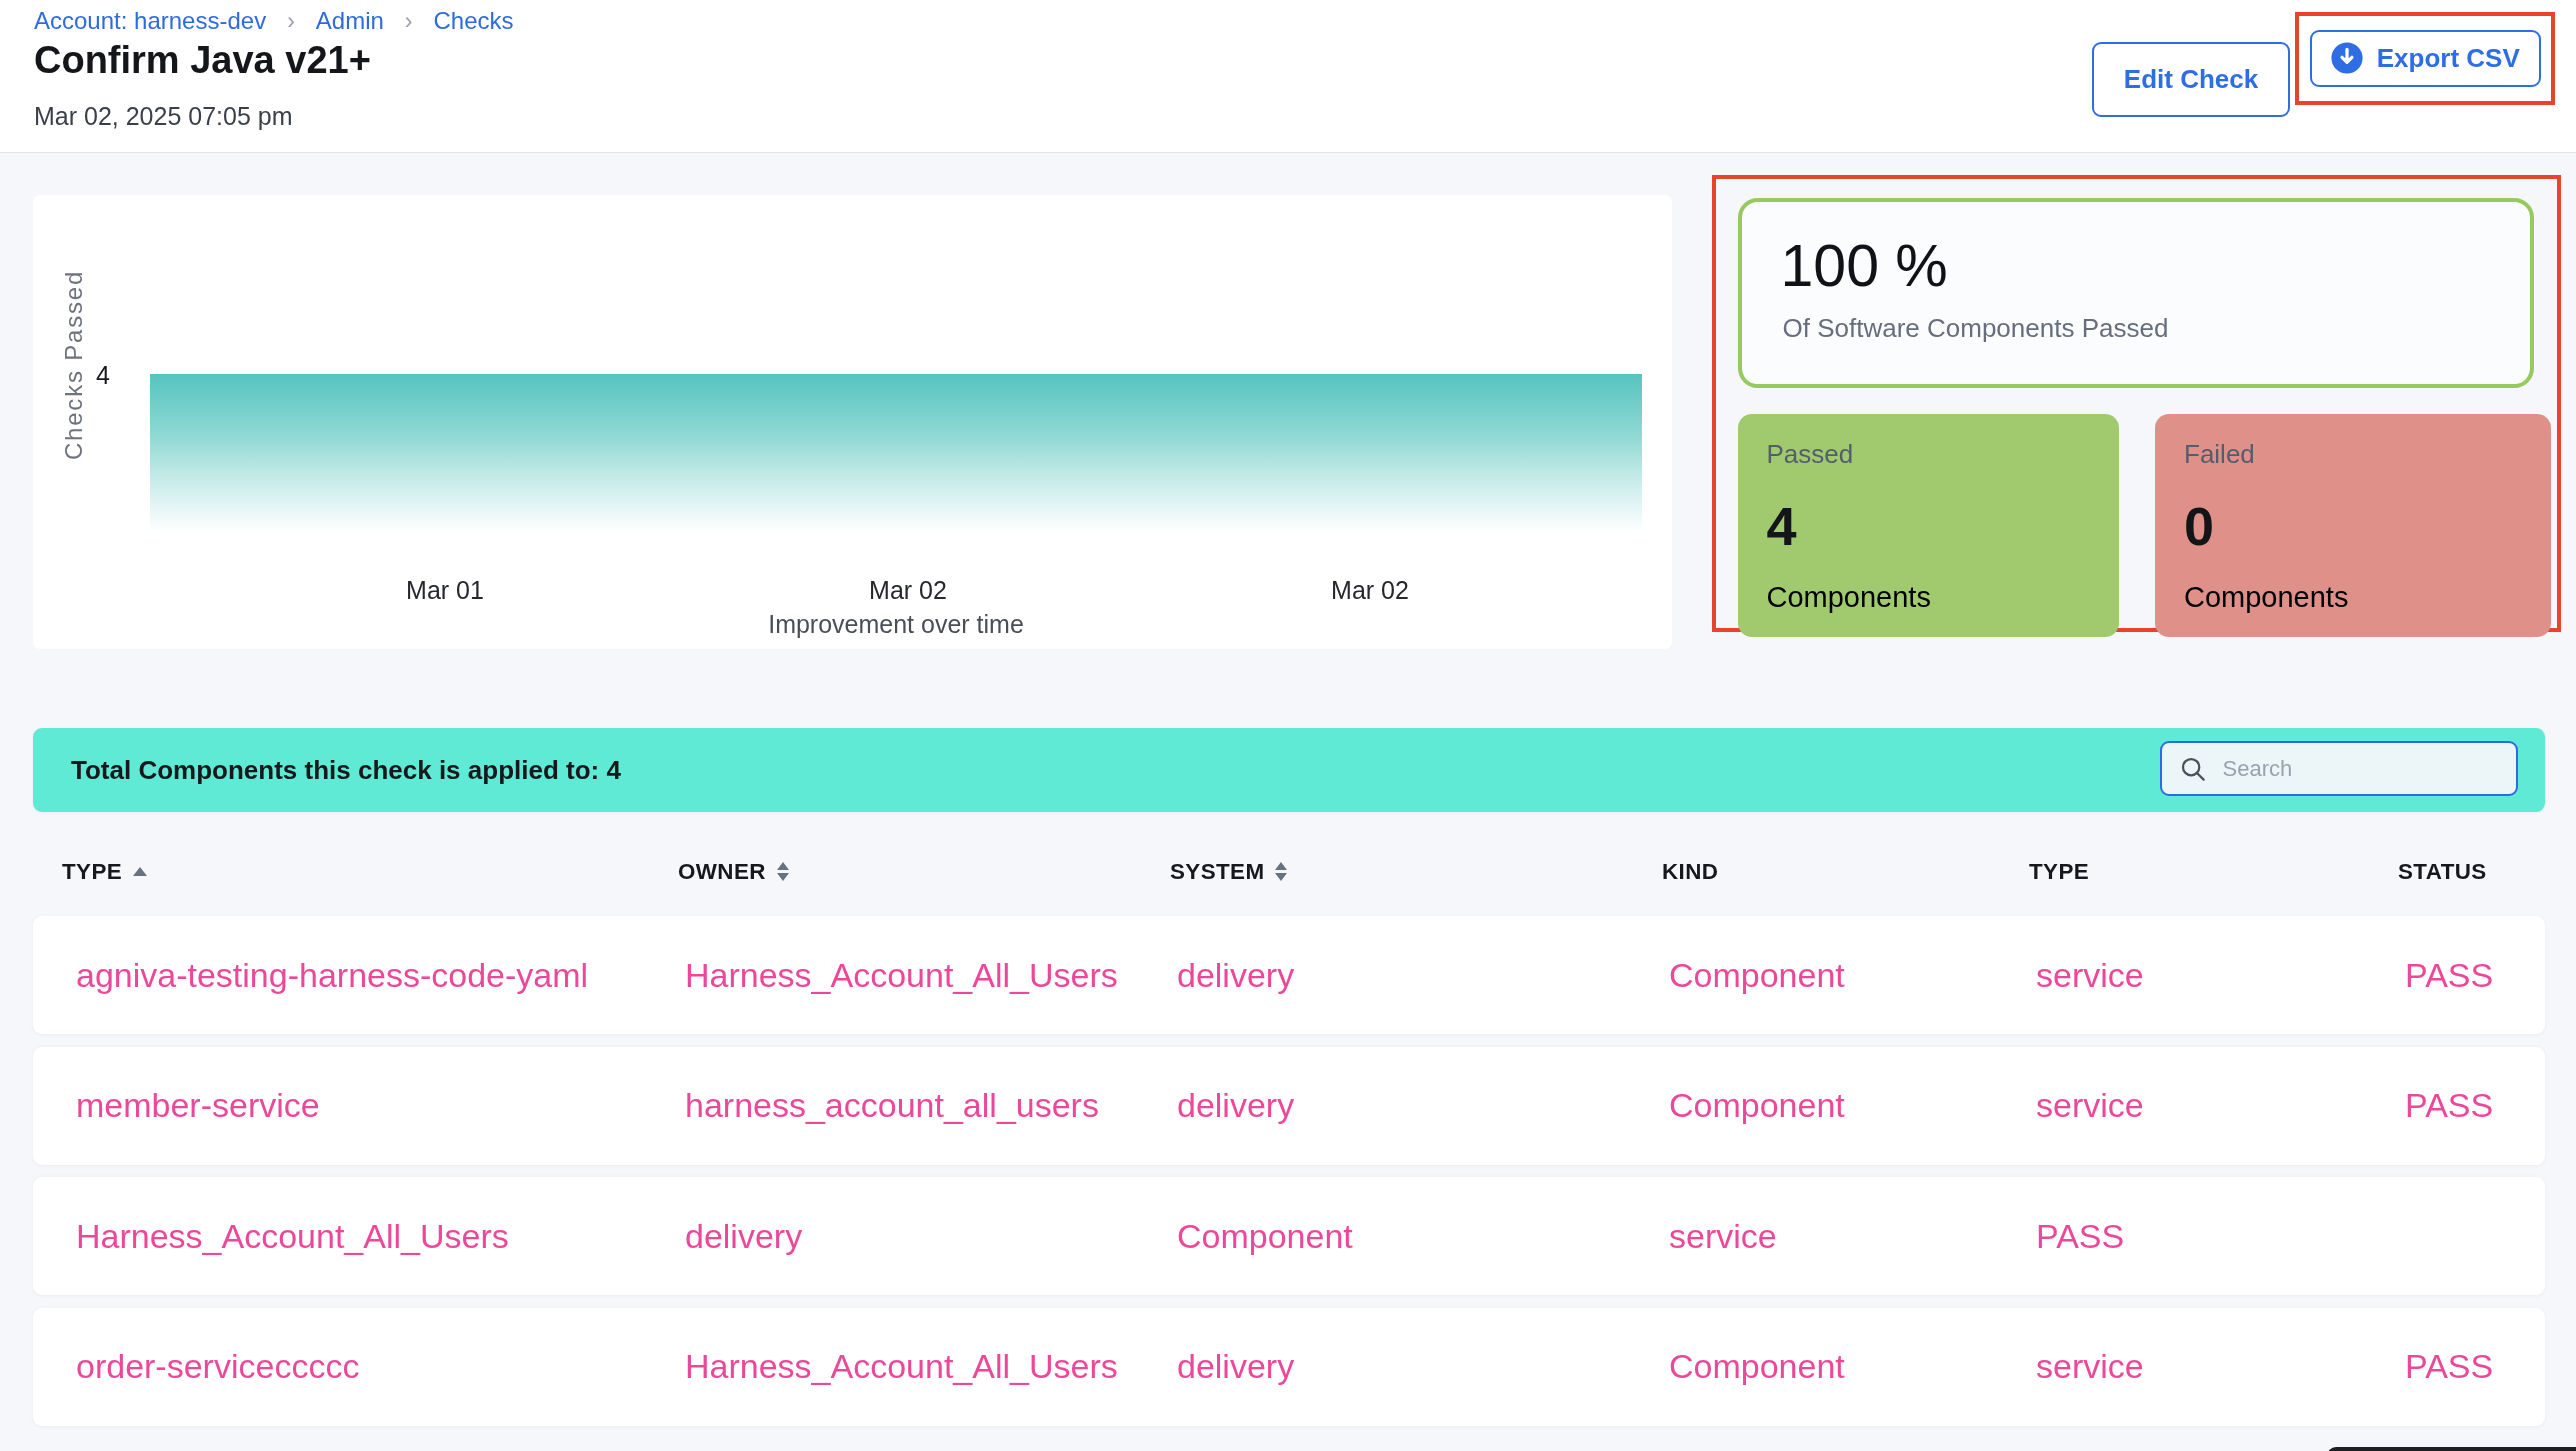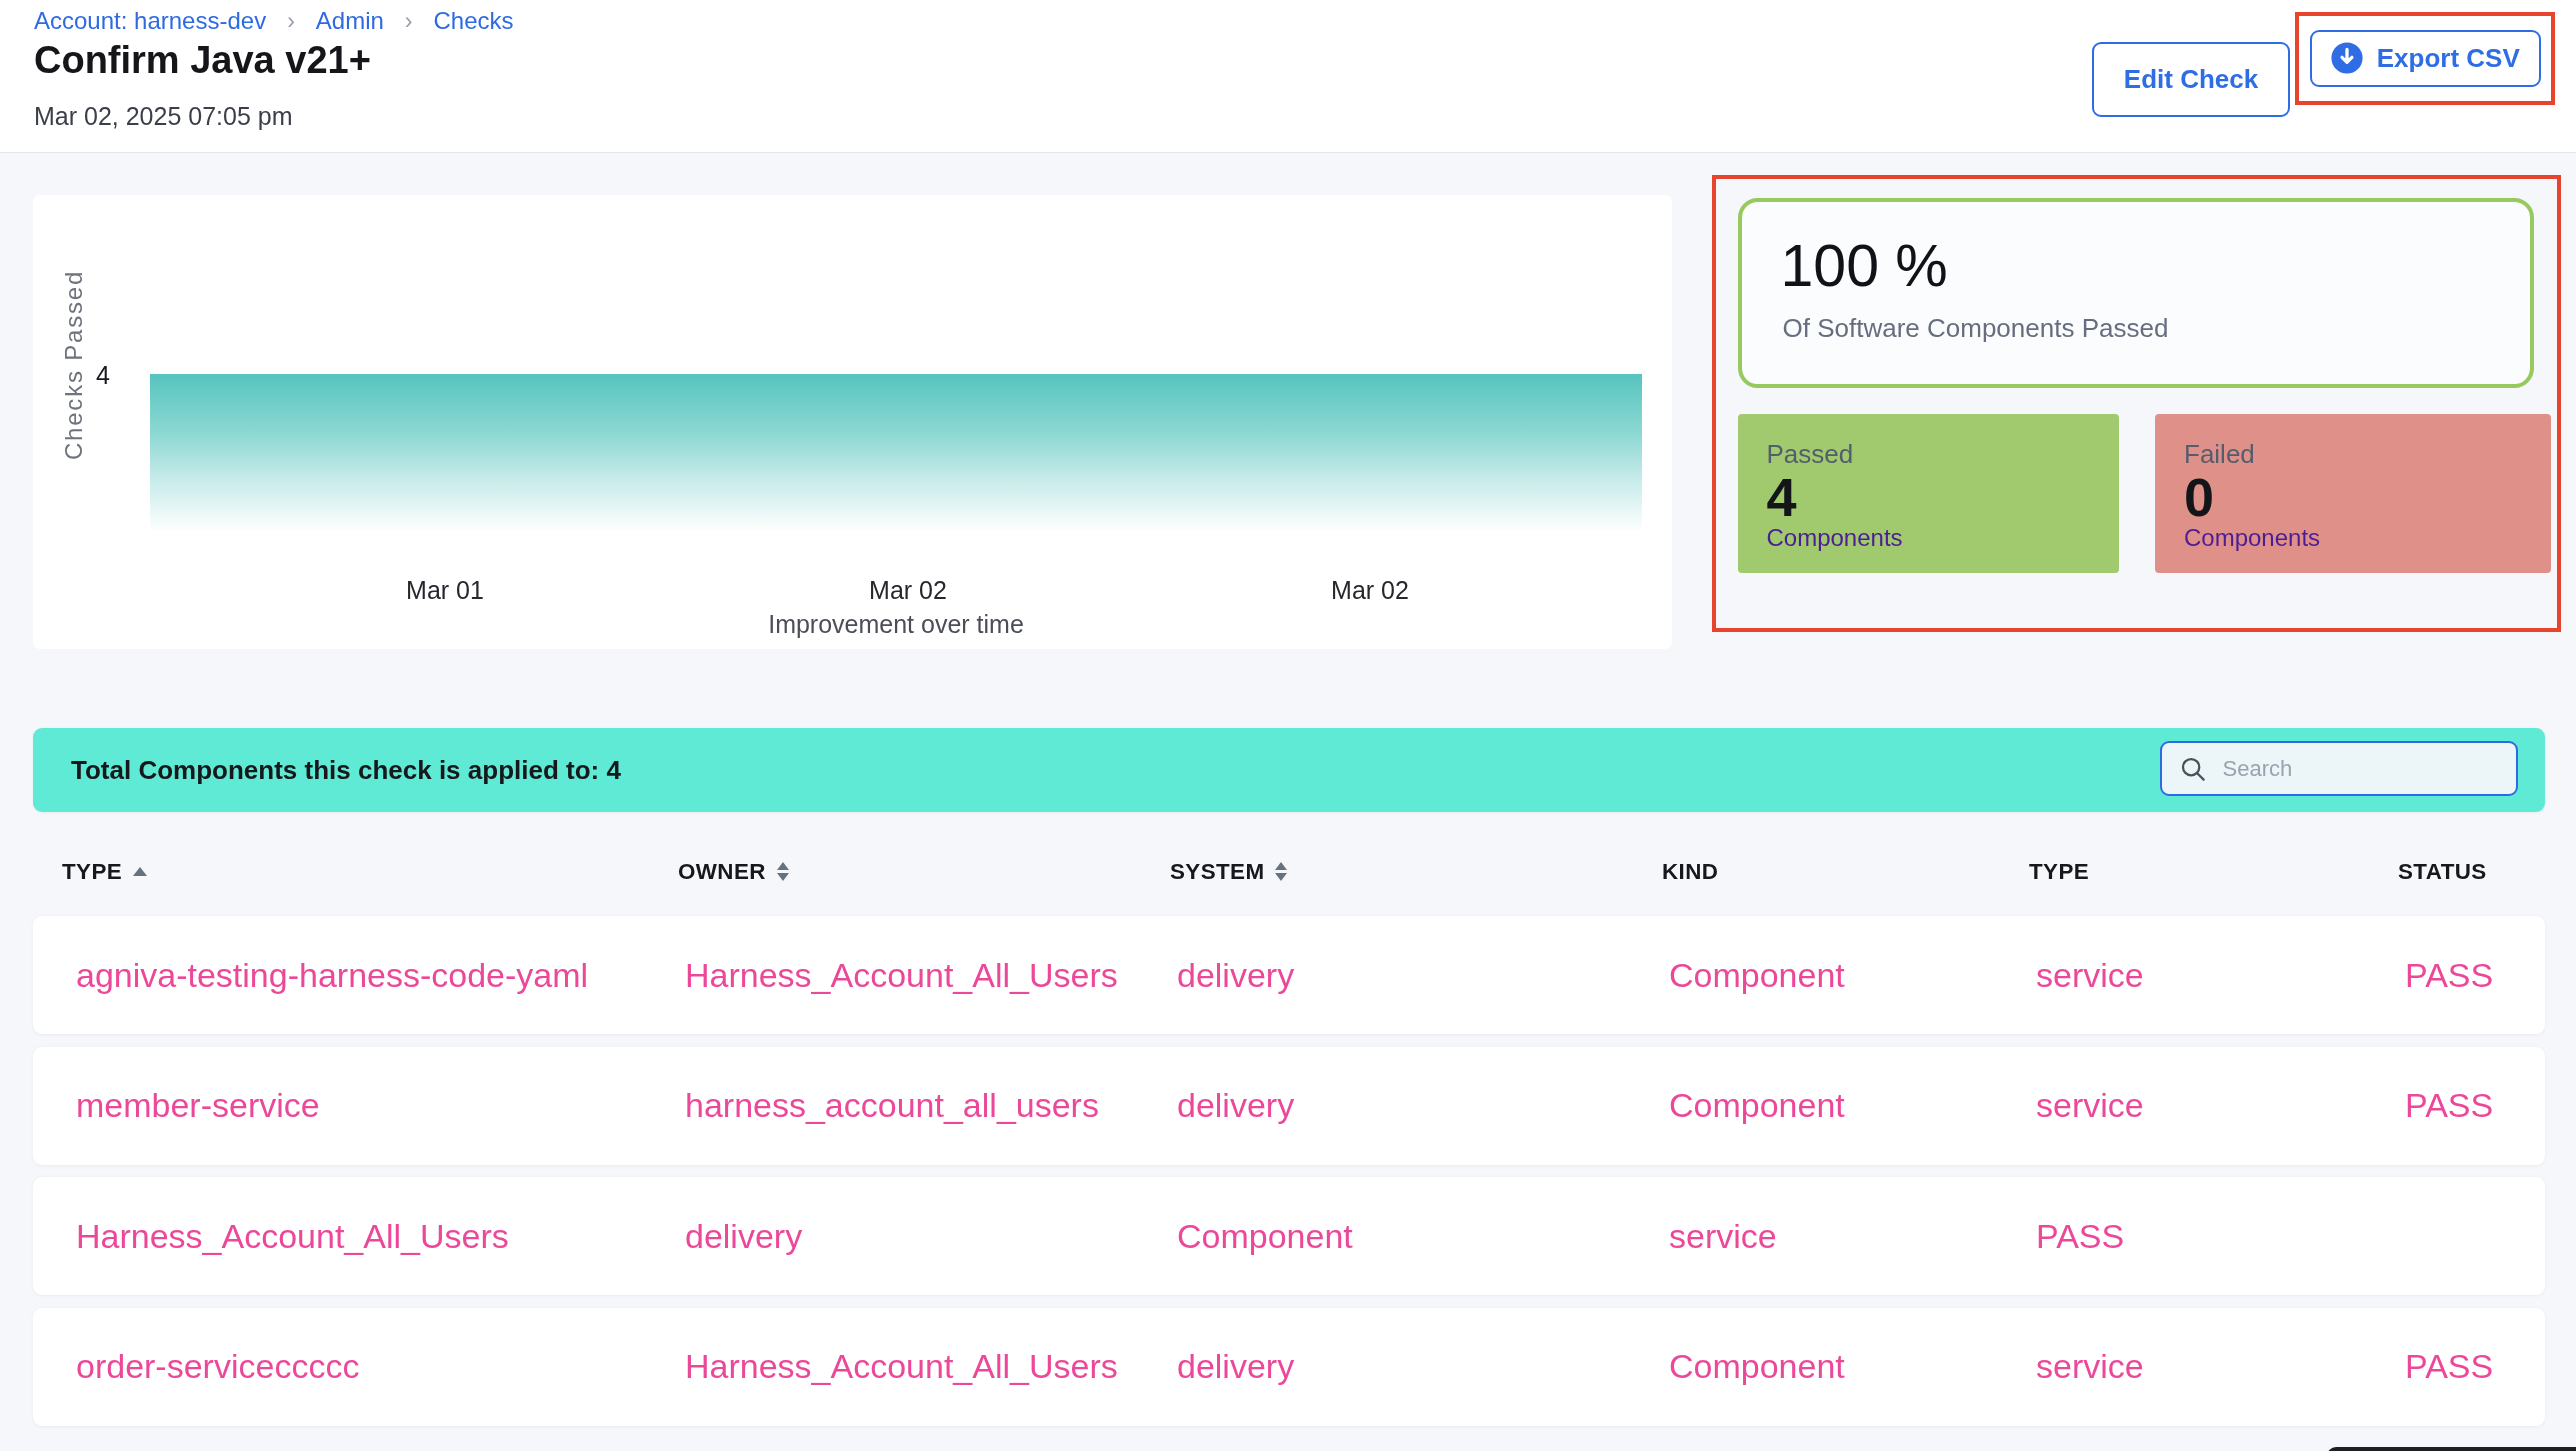--- a/index.html
+++ b/index.html
@@ -38,27 +38,27 @@
   .x-label { position:absolute; top:381px; transform:translateX(-50%); font-size:25px; color:#26282e; }
   .x-label-1 { left:412px; } .x-label-2 { left:875px; } .x-label-3 { left:1337px; }
   .x-title { position:absolute; top:415px; left:863px; transform:translateX(-50%); font-size:25px; color:#4b4e57; }
 
   
   .annotation-stats { position:absolute; left:1712px; top:175px; width:849px; height:457px; border:4.5px solid #e8432d; }
   .percent-card { position:absolute; left:21.5px; top:19px; width:796px; height:190px;
          background:#fbfcfe; border:4.5px solid #97c95e; border-radius:19.7px; }
   .percent-value { margin:30px 0 0 39px; font-size:59px; font-weight:400; color:#111217; }
   .percent-caption { margin:12.5px 0 0 41px; font-size:26px; color:#666e7d; }
-  .stat-card { position:absolute; top:235px; height:159px; border-radius:4px; padding:25px 0 23px 29px;
+  .stat-card { position:absolute; top:235px; height:223px; border-radius:14px; padding:25px 0 23px 29px;
          display:flex; flex-direction:column; justify-content:space-between; }
   .stat-passed { left:21.5px; width:381px; background:#a1ca6e; }
   .stat-failed { left:439px; width:396px; background:#df9189; }
   .stat-label { font-size:26px; color:#545d6d; }
   .stat-value { font-size:54px; font-weight:700; color:#141519; line-height:1; }
-  .stat-caption { font-size:24px; color:#4c1d95; }
+  .stat-caption { font-size:29px; color:#000000; }
 
   
   .summary-bar { position:absolute; left:33px; top:728px; width:2512px; height:84px; background:#5eead4;
          border-radius:9px; box-shadow:0 0.9px 2.7px rgba(0,0,0,.05); }
   .summary-text { position:absolute; left:38px; top:50%; transform:translateY(-50%); font-size:26px; font-weight:700; color:#17181c; }
   .search-box { position:absolute; right:27px; top:13.4px; width:358px; height:55px;
          border:2.7px solid #2d6be3; border-radius:9px; background:#ecf5f8;
          display:flex; align-items:center; padding:0 16px; gap:12.5px; }
   .search-input { flex:1; min-width:0; border:none; outline:none; background:transparent;
          font-size:22px; color:#3b3f4a; font-family:inherit; }

